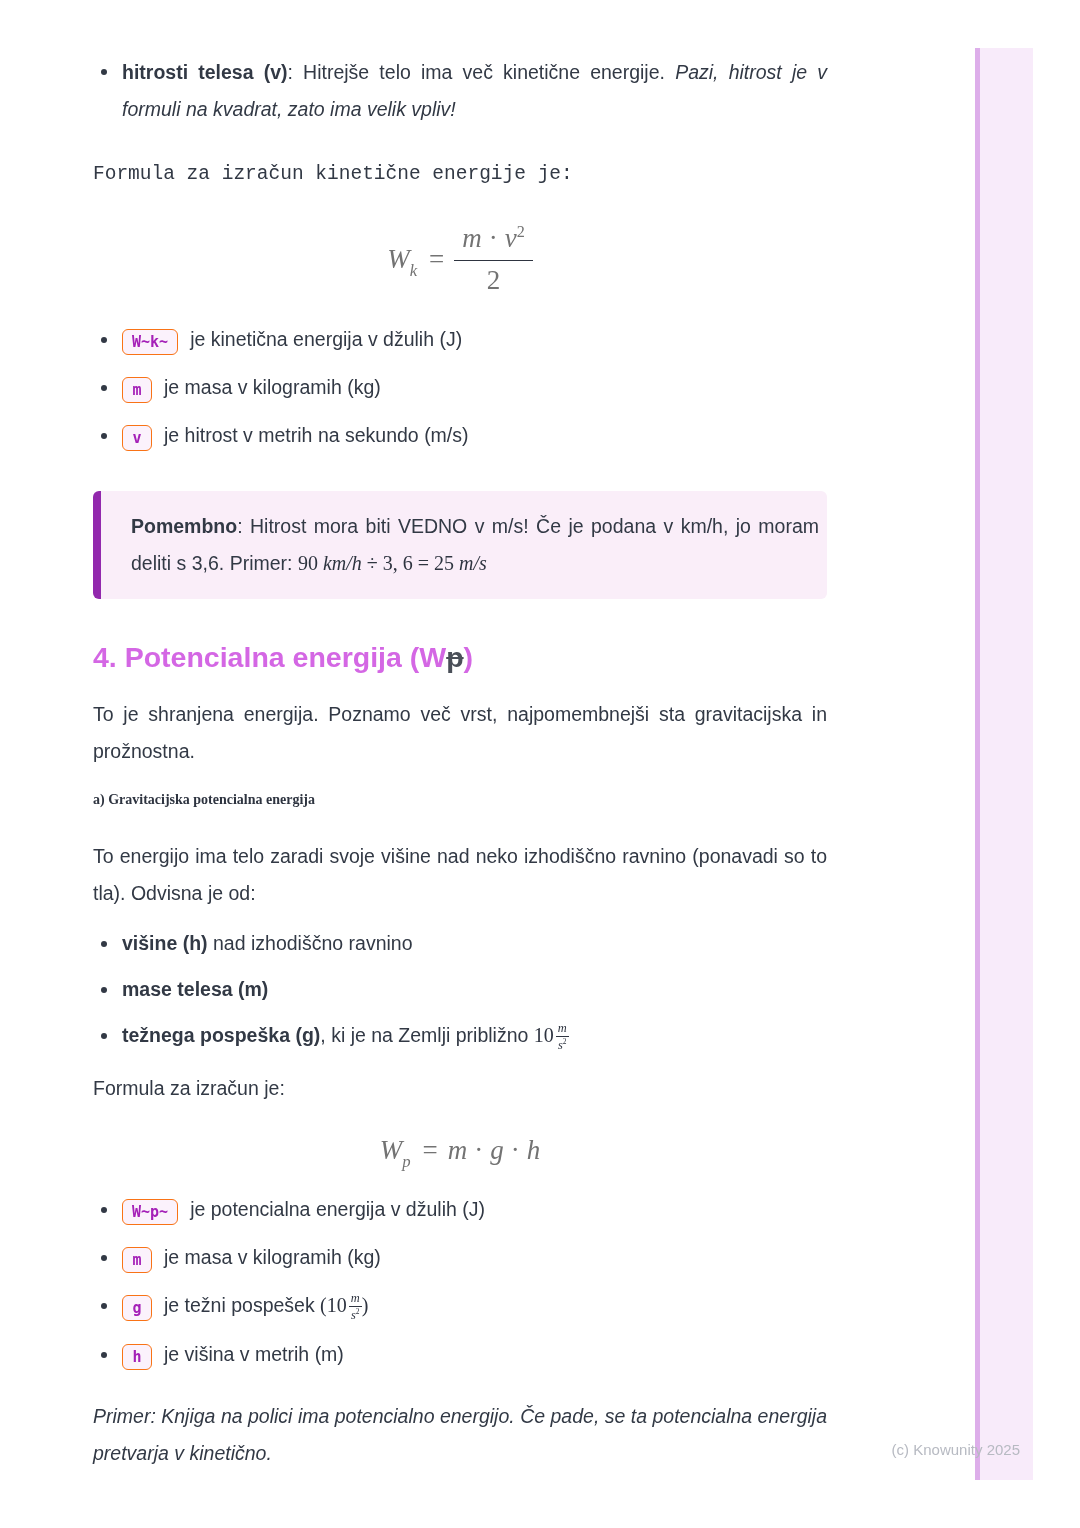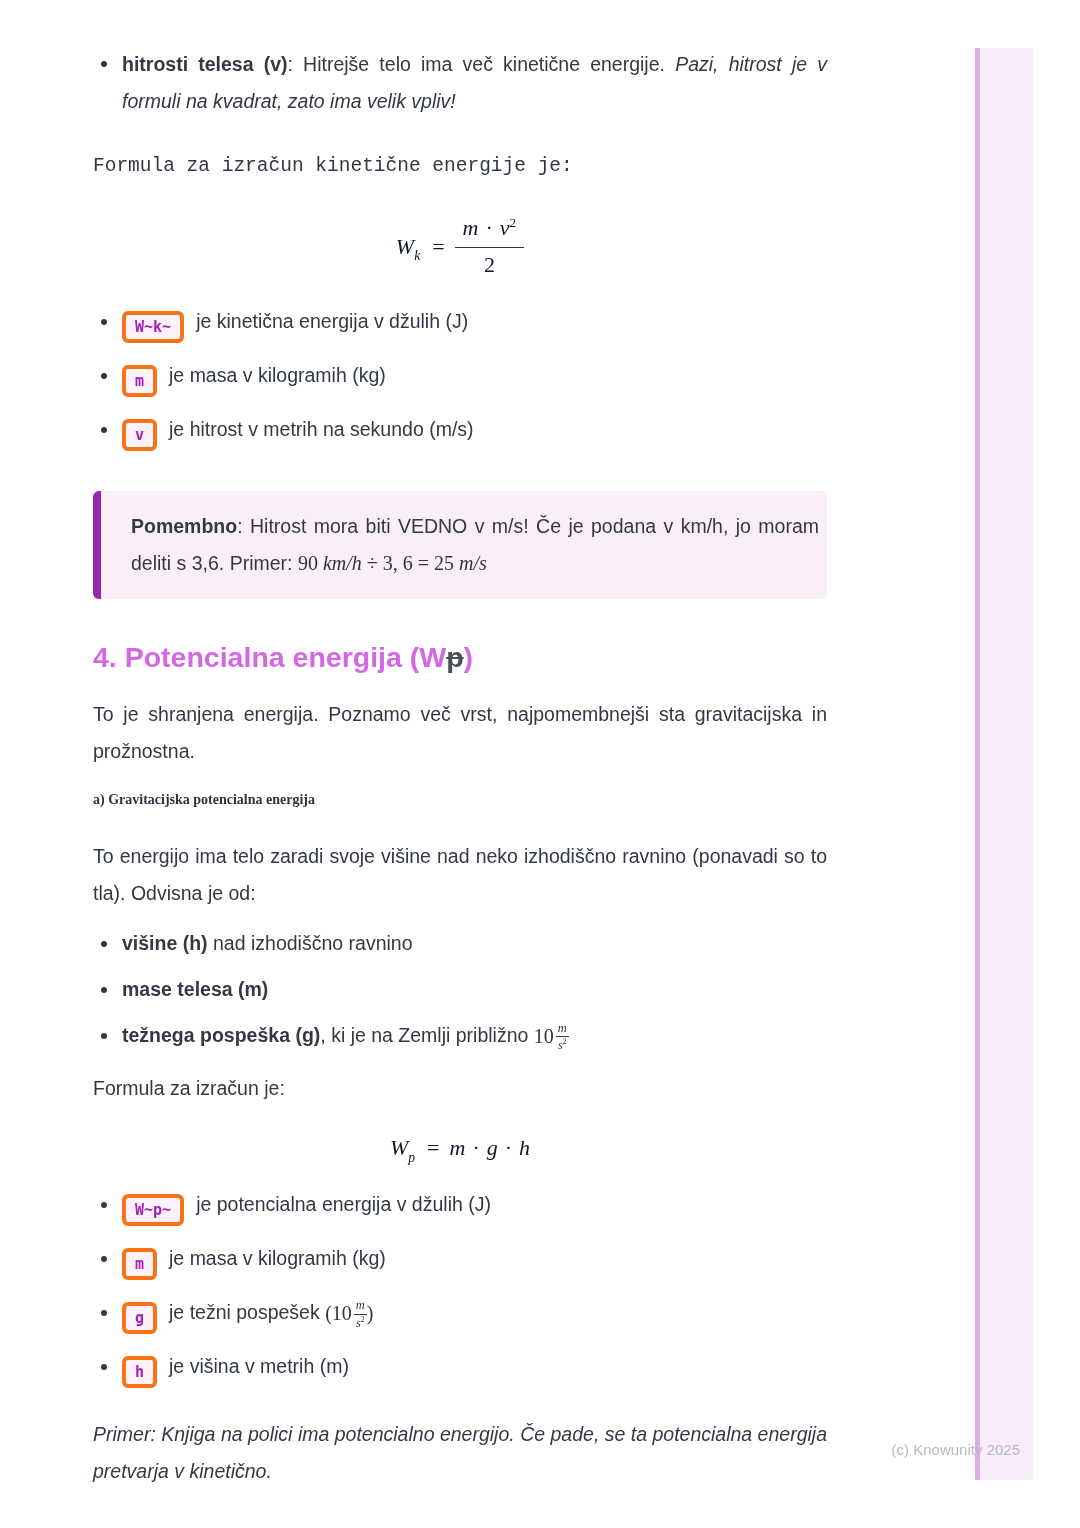--- a/index.html
+++ b/index.html
@@ -17,21 +17,21 @@
     position: absolute;
     left: 975px; top: 48px;
     width: 58px; height: 1432px;
     background: #f8ebfa;
     border-left: 5px solid #ddaeea;
     z-index: 1;
   }
 
   .content {
     position: absolute;
-    left: 93px; top: 0;
+    left: 93px; top: 8px;
     width: 734px;
     padding-top: 46px;
     z-index: 2;
   }
 
   p, li { font-size: 19.5px; line-height: 37px; }
 
   ul { list-style: none; }
   li { display: flex; align-items: flex-start; }
   .dot {
@@ -44,21 +44,21 @@
 
   .intro-p { margin: 28px 0 0; font-family: Liberation Mono, monospace; }
 
   
   .dmath-wrap { text-align: center; }
   .dmath-wrap.k { margin: 30px 0; }
   .dmath-wrap.p { margin: 28px 0 30px; }
   .dmath {
     display: inline-flex; align-items: center;
     font-family: "Liberation Serif", serif;
-    font-size: 22px; color: #0f172a;
+    font-size: 27px; color: #737373;
   }
   .mvar { font-style: italic; }
   .msub { font-size: 0.62em; font-style: italic; position: relative; top: 0.45em; margin-right: 2px; }
   .mop { margin: 0 10px; }
   .mdot { margin: 0 7px; }
   .frac { display: inline-block; text-align: center; vertical-align: middle; }
   .frac .num { display: block; padding: 0 8px 6px; }
   .frac .den { display: block; border-top: 1.6px solid #2e3440; padding: 4px 8px 0; }
   sup { font-size: 0.6em; }
 
@@ -71,21 +71,21 @@
   }
   .ifrac .n { display: block; border-bottom: 1px solid #2e3440; padding: 0 2px 1px; }
   .ifrac .d { display: block; padding-top: 1px; }
 
   
   .badge {
     font-family: "DejaVu Sans Mono", monospace;
     font-size: 15px; font-weight: bold;
     color: #a521b8;
     background: #fbf2fc;
-    border: 4px solid #f97316;
+    border: 1px solid #f97316;
     border-radius: 6px;
     padding: 2px 9px;
     margin: 3px 12px 0 0;
     display: inline-block;
     line-height: 20px;
     text-align: center;
     min-width: 30px;
   }
 
   .legend li:not(:last-child), .factors li:not(:last-child) { margin-bottom: 19px; }

